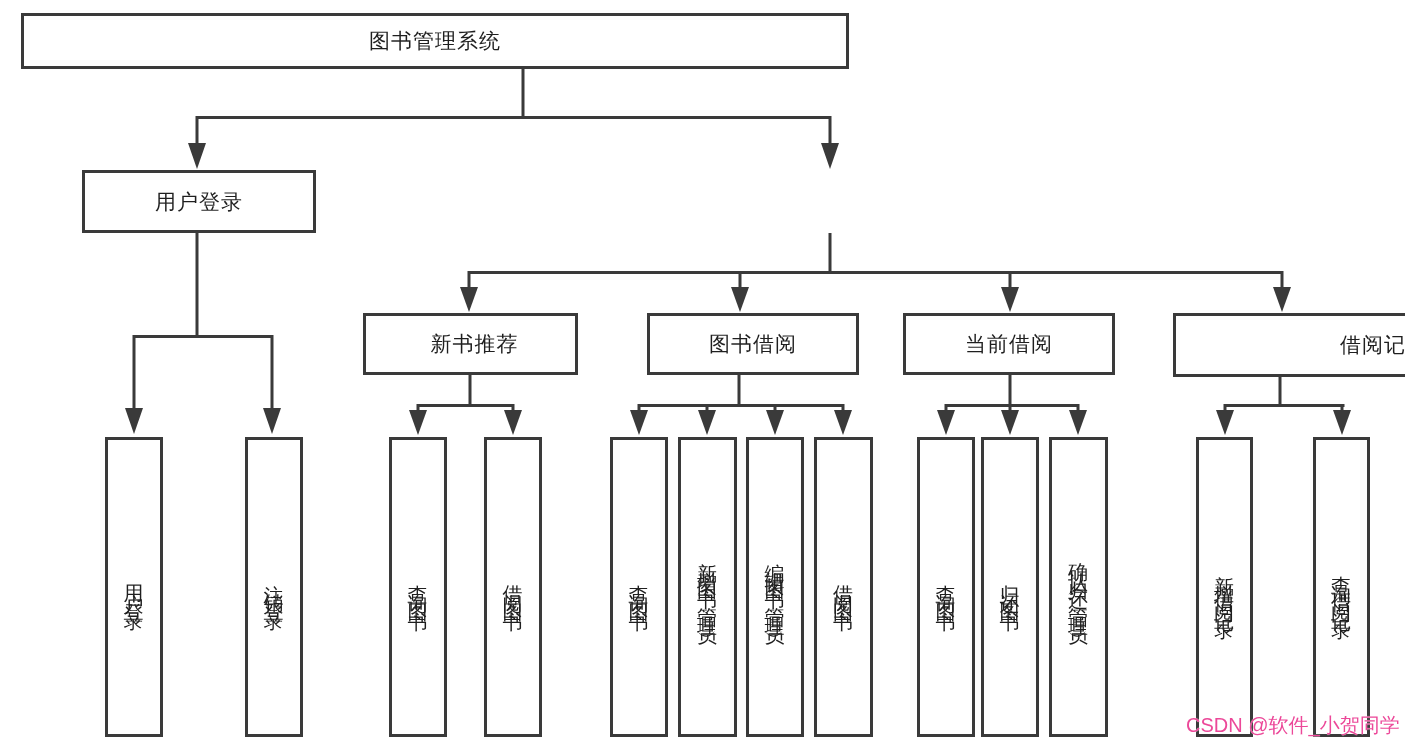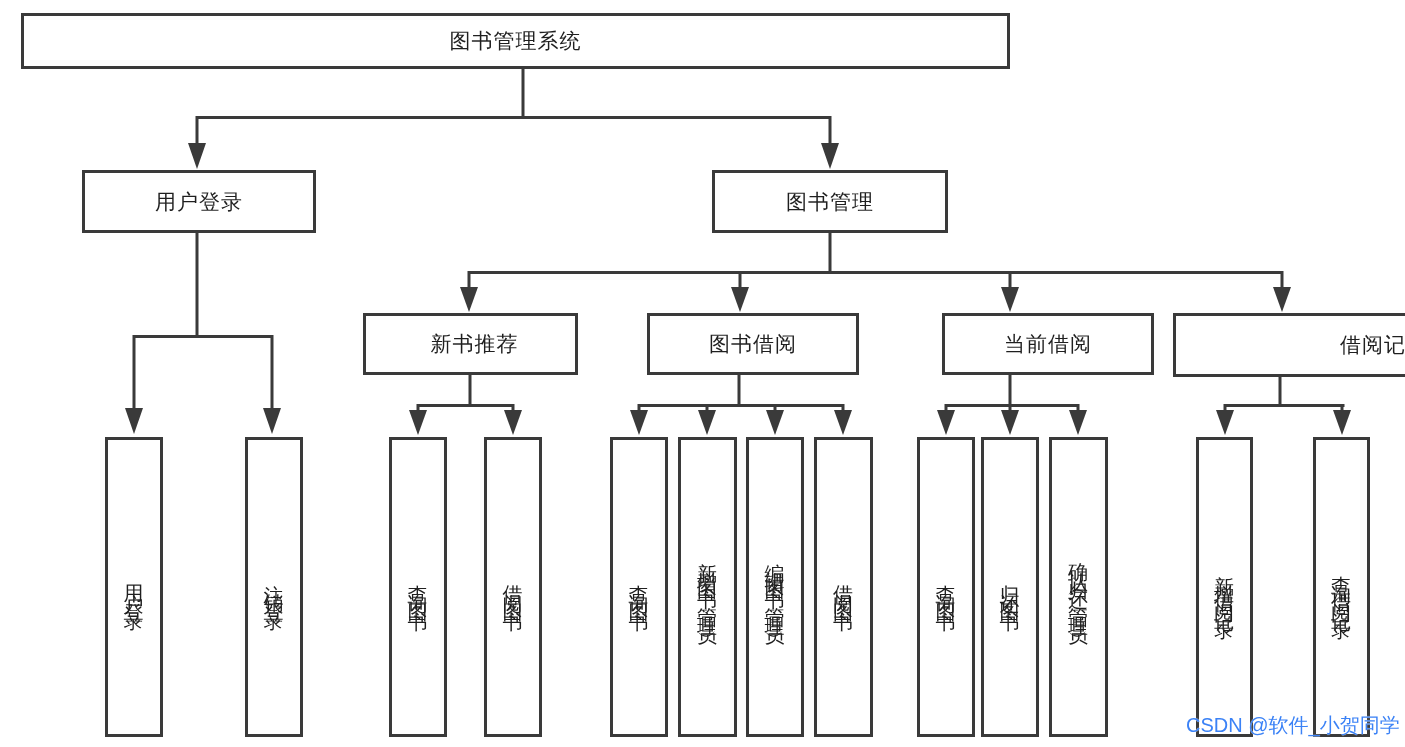--- a/index.html
+++ b/index.html
@@ -35,21 +35,21 @@
     line-height: 1;
     color: #1f1f1f;
     white-space: nowrap;
   }
   .watermark {
     position: absolute;
     left: 1186px;
     top: 712px;
     width: 215px;
     font-size: 20px;
-    color: #3b82f6;
+    color: #ec4899;
     text-shadow: 0 0 1px #ffffff;
     white-space: nowrap;
     z-index: 5;
   }
 </style>
 </head>
 <body>
 
 <div id="stage">
 
@@ -93,38 +93,35 @@
 
       <polygon points="937,410 955,410 946,435"></polygon>
       <polygon points="1001,410 1019,410 1010,435"></polygon>
       <polygon points="1069,410 1087,410 1078,435"></polygon>
 
       <polygon points="1216,410 1234,410 1225,435"></polygon>
       <polygon points="1333,410 1351,410 1342,435"></polygon>
     </g>
   </svg>
 
-  <div class="box hbox" style="left:21px; top:13px; width:989px; height:56px;">
+  <div class="box hbox" style="left:21px; top:13px; width:828px; height:56px;">
     <span>图书管理系统</span>
   </div>
 
   <div class="box hbox" style="left:82px; top:170px; width:234px; height:63px;">
     <span>用户登录</span>
-  </div>
-  <div class="box hbox" style="left:712px; top:170px; width:236px; height:63px;">
-    <span>图书管理</span>
   </div>
 
   <div class="box hbox" style="left:363px; top:313px; width:215px; height:62px;padding-left:8px;">
     <span>新书推荐</span>
   </div>
   <div class="box hbox" style="left:633px; top:313px; width:212px; height:62px;margin-left:14px;">
     <span>图书借阅</span>
   </div>
-  <div class="box hbox" style="left:942px; top:313px; width:212px; height:62px;">
+  <div class="box hbox" style="left:903px; top:313px; width:212px; height:62px;">
     <span>当前借阅</span>
   </div>
   <div class="box hbox" style="left:1173px; top:313px; width:258px; height:64px;justify-content:flex-end;">
     <span>借阅记录</span>
   </div>
 
   <div class="box vbox" style="left:105px; top:437px; width:58px; height:300px;">
     <span class="vtext">用户登录</span>
   </div>
   <div class="box vbox" style="left:245px; top:437px; width:58px; height:300px;">

